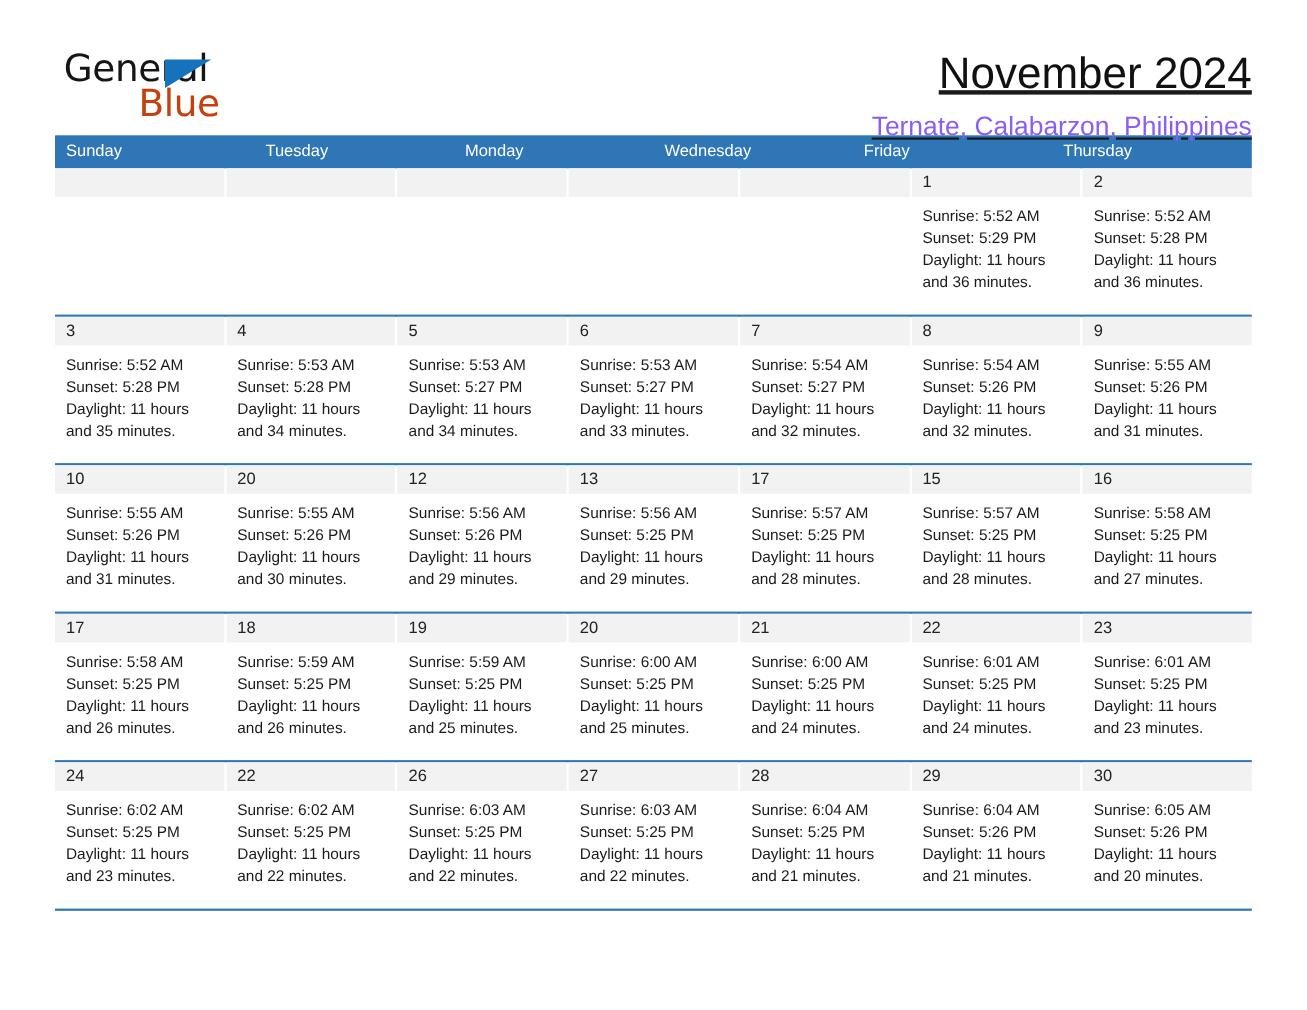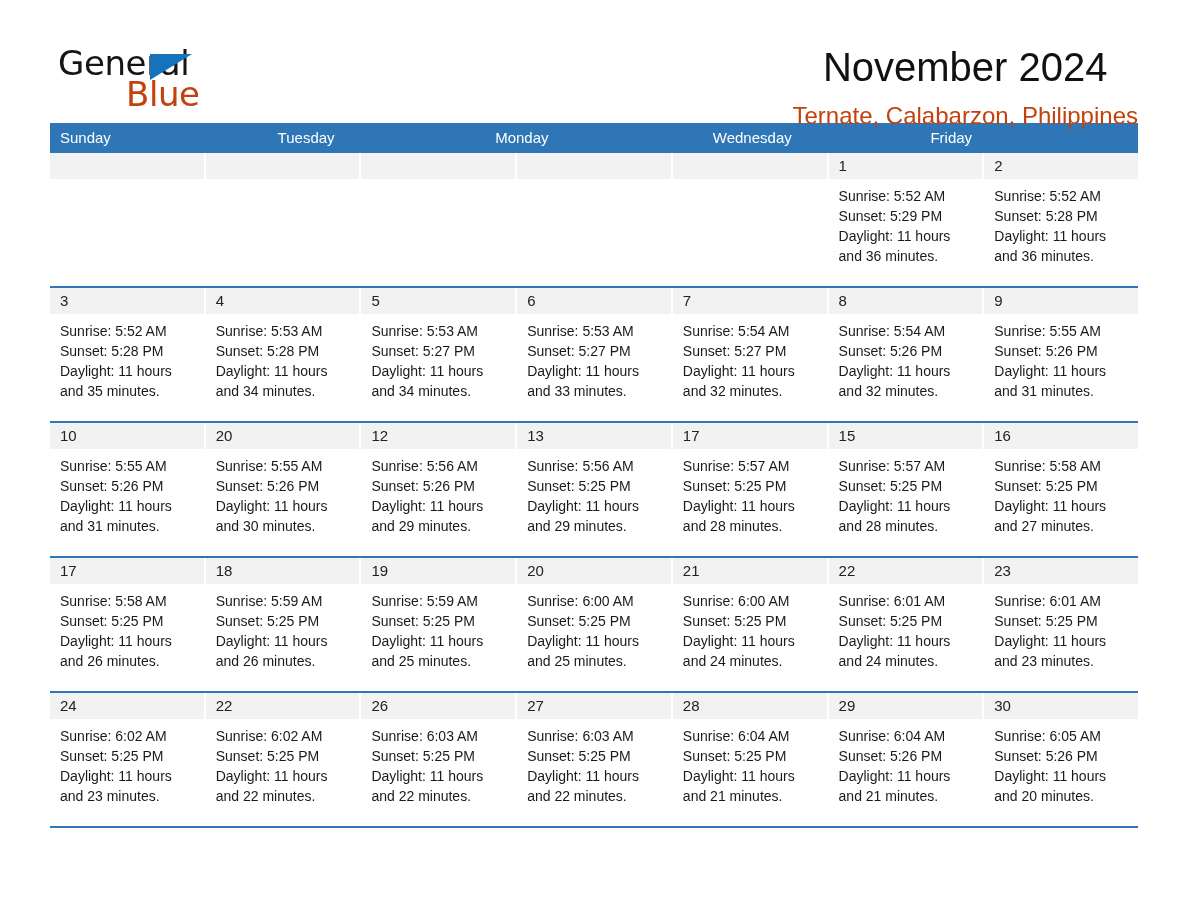--- a/index.html
+++ b/index.html
@@ -62,46 +62,47 @@
     position: absolute;
     left: 76px;
     top: 33px;
     font-size: 34px;
     letter-spacing: -0.4px;
     color: #c2410c;
     font-family: "DejaVu Sans", sans-serif;
     font-weight: 400;
   }
   .titles {
-    text-align: center;
+    text-align: right;
     padding-top: 2px;
+    text-decoration: underline;
   }
   .cal-title {
     font-size: 40px;
     font-weight: 400;
     color: #111111;
     line-height: 1.05;
     white-space: nowrap;
   }
   .cal-subtitle {
     font-size: 24px;
     font-weight: 400;
-    color: #c2410c;
+    color: #8b5cf6;
     margin-top: 14px;
     white-space: nowrap;
   }
 
   
   .calendar {
     margin-top: 15px;
     width: 1088px;
   }
   .weekdays {
     display: grid;
-    grid-template-columns: repeat(5, 1fr);
+    grid-template-columns: repeat(6, 1fr);
     background: #2f76b7;
     height: 30px;
   }
   .weekday {
     color: #ffffff;
     font-size: 15px;
     line-height: 30px;
     padding-left: 10px;
     box-sizing: border-box;
     white-space: nowrap;

